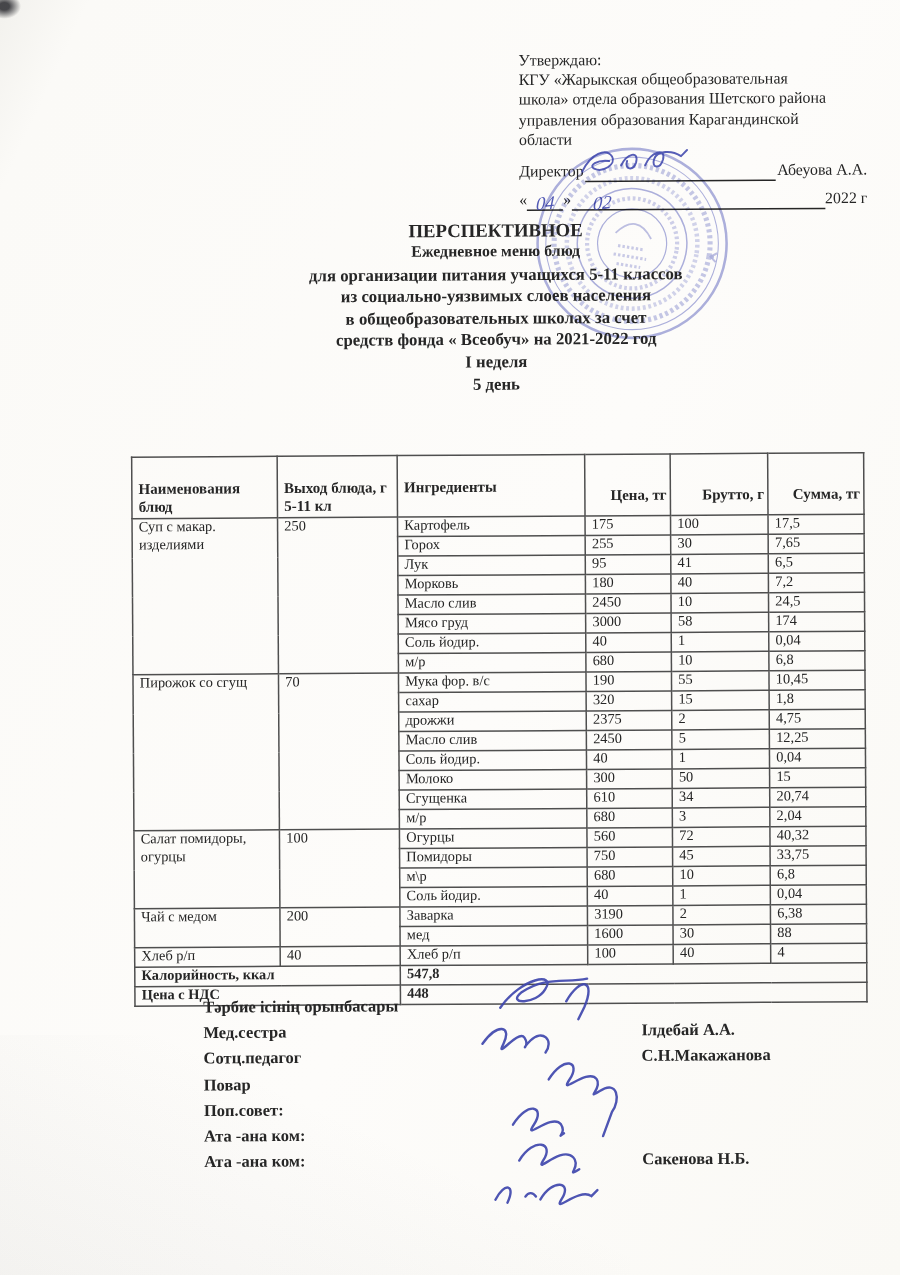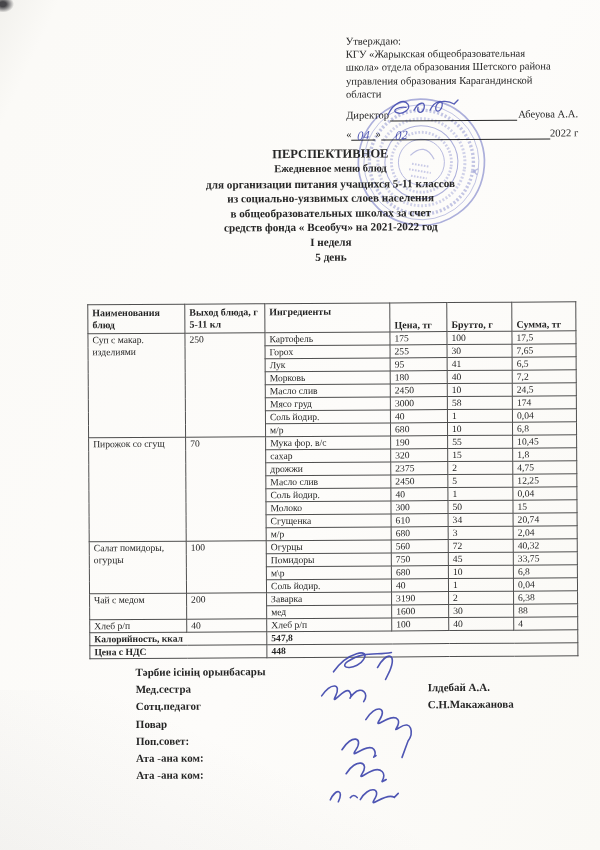--- a/index.html
+++ b/index.html
@@ -64,22 +64,22 @@
     border-collapse:collapse;table-layout:fixed;
     font-size:9.6px;
   }
   table.menu td,table.menu th{
     border:1px solid var(--border);
     padding:0 2px 0 4px;
     vertical-align:top;text-align:left;
     line-height:11.5px;height:13px;
     overflow:hidden;white-space:normal;
   }
-  table.menu th{font-weight:bold;font-size:10px;line-height:12px;height:28px;vertical-align:top;padding-top:2px;}
-  table.menu th.c-num{text-align:left;vertical-align:middle;padding-top:16px;}
+  table.menu th{font-weight:bold;font-size:10px;line-height:12px;height:28px;vertical-align:top;padding-top:16px;}
+  table.menu th.c-num{text-align:right;vertical-align:middle;padding-top:16px;}
   td.dish{line-height:11.5px;}
   td.total-label{font-weight:bold;text-align:center;height:14px;line-height:13px;vertical-align:middle;}
   td.total-value{font-weight:bold;text-align:center;height:14px;line-height:13px;vertical-align:middle;}
   
   .sig-rows{
     position:absolute;left:134px;top:663px;width:420px;
     font-weight:bold;font-size:11px;
   }
   .sig-row{display:grid;grid-template-columns:292px auto;line-height:17.2px;}
   
@@ -347,20 +347,21 @@
         <span>Повар</span>
       </div>
       <div class="sig-row">
         <span>Поп.совет:</span>
       </div>
       <div class="sig-row">
         <span>Ата -ана ком:</span>
       </div>
       <div class="sig-row">
         <span>Ата -ана ком:</span>
+        <span>Сакенова Н.Б.</span>
       </div>
     </div>
 
   <svg class="scribbles" viewBox="0 0 146 162">
     <g fill="none" stroke="#3f47ad" stroke-width="1.6" stroke-linecap="round">
       <path d="M20 24 C34 4 58 0 50 12 C44 22 24 22 34 14 C50 3 64 8 78 5 M64 20 C74 3 84 6 76 24 L72 32"></path>
       <path d="M8 48 C18 34 28 36 22 48 C16 60 32 38 36 44 C40 50 32 54 40 46 C48 38 56 46 50 54"></path>
       <path d="M52 72 C62 56 74 60 66 72 C58 84 78 64 84 72 C88 78 76 86 86 80 C98 72 100 86 94 94 L88 110"></path>
       <path d="M28 102 C38 86 50 90 42 102 C34 114 54 94 60 102 C64 108 56 112 62 108"></path>
       <path d="M32 126 C42 110 56 114 48 126 C42 136 60 116 68 124 C74 130 62 138 72 132"></path>

